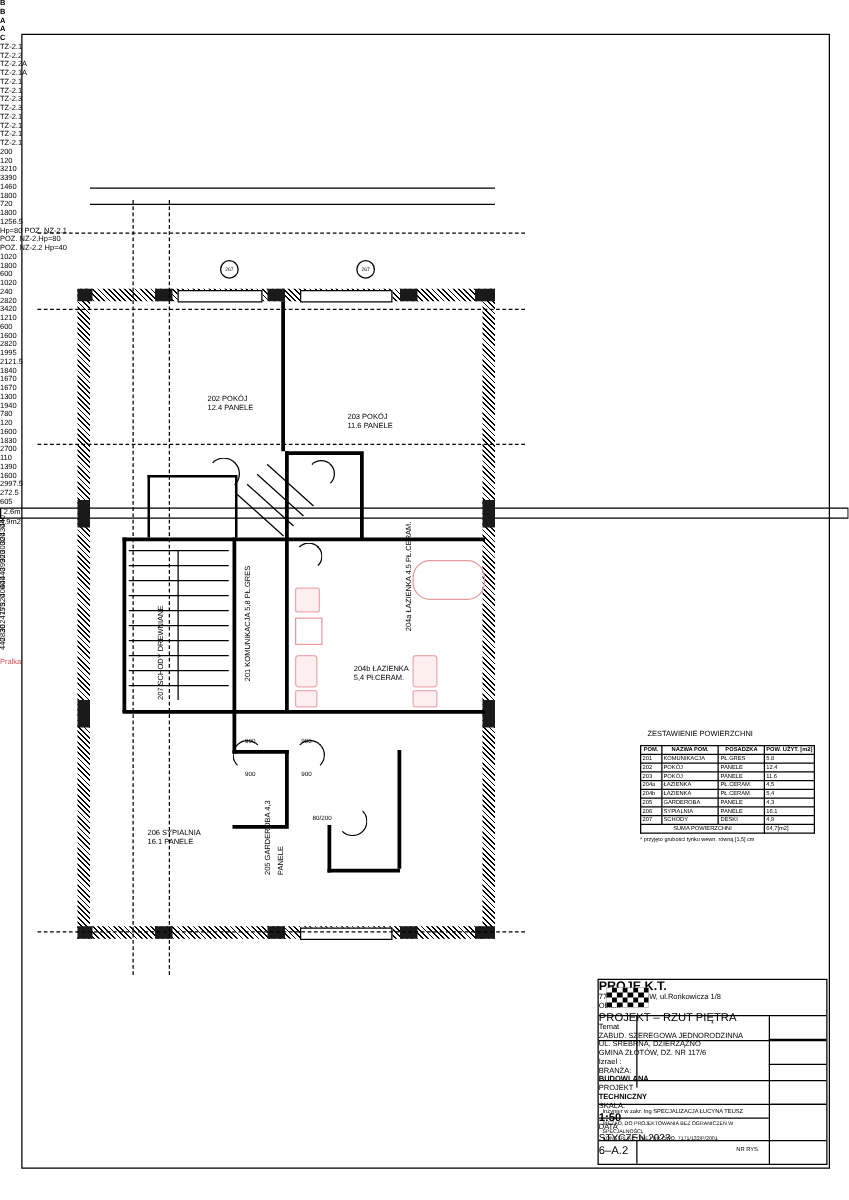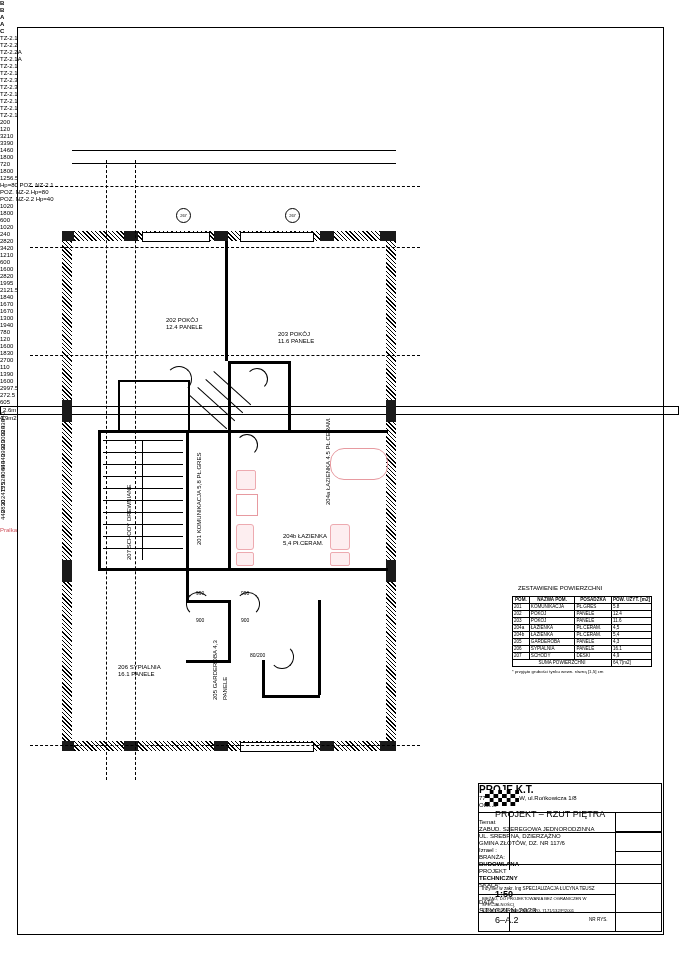--- a/index.html
+++ b/index.html
@@ -7,21 +7,21 @@
   #sheet{position:relative;width:679px;height:960px;overflow:hidden;background:#fff;}
   .frame{position:absolute;left:17px;top:27px;width:645px;height:906px;border:1.5px solid #000;}
   .ln{position:absolute;background:#000;}
   .hln{height:1px;}
   .vln{width:1px;}
   .wall{position:absolute;background:#1a1a1a;}
   .hatch{position:absolute;background:repeating-linear-gradient(45deg,#000 0 1px,#fff 1px 3px);}
   .t{position:absolute;font-size:5px;line-height:6px;letter-spacing:0;white-space:nowrap;}
   .t6{font-size:6px;line-height:7px;}
   .t8{font-size:8px;line-height:9px;}
-  .t9{font-size:9px;line-height:10px;margin-left:16px;}
+  .t9{font-size:9px;line-height:10px;}
   .t10{font-size:10px;line-height:11px;}
   .b{font-weight:bold;}
   .rot{transform-origin:0 0;transform:rotate(-90deg);}
   .dash{position:absolute;border-top:1px dashed #000;height:0;}
   .dashv{position:absolute;border-left:1px dashed #000;width:0;}
   .dim{position:absolute;height:1px;background:#000;}
   .room{position:absolute;font-size:6px;line-height:7px;white-space:nowrap;}
   .pink{position:absolute;border:1px solid #e79aa0;}
   .pinkfill{position:absolute;background:#fdeef0;border:1px solid #edaab0;}
   .circ{position:absolute;border:1px solid #000;border-radius:50%;}

